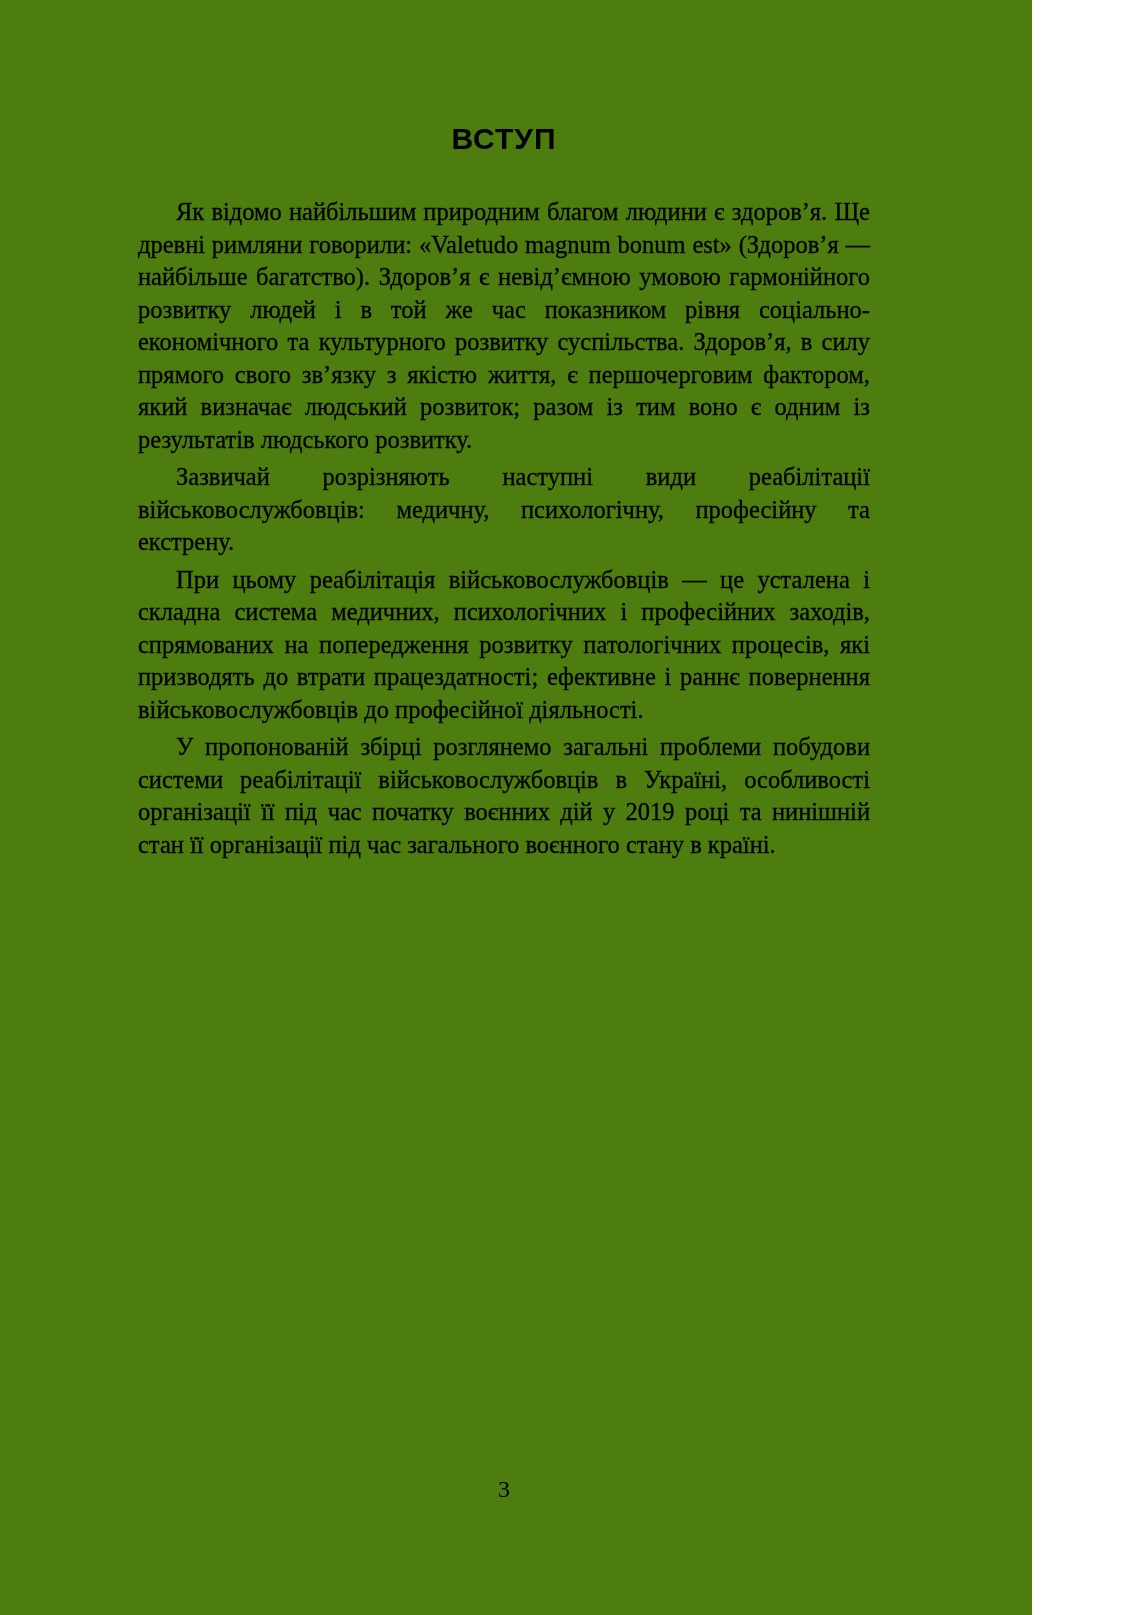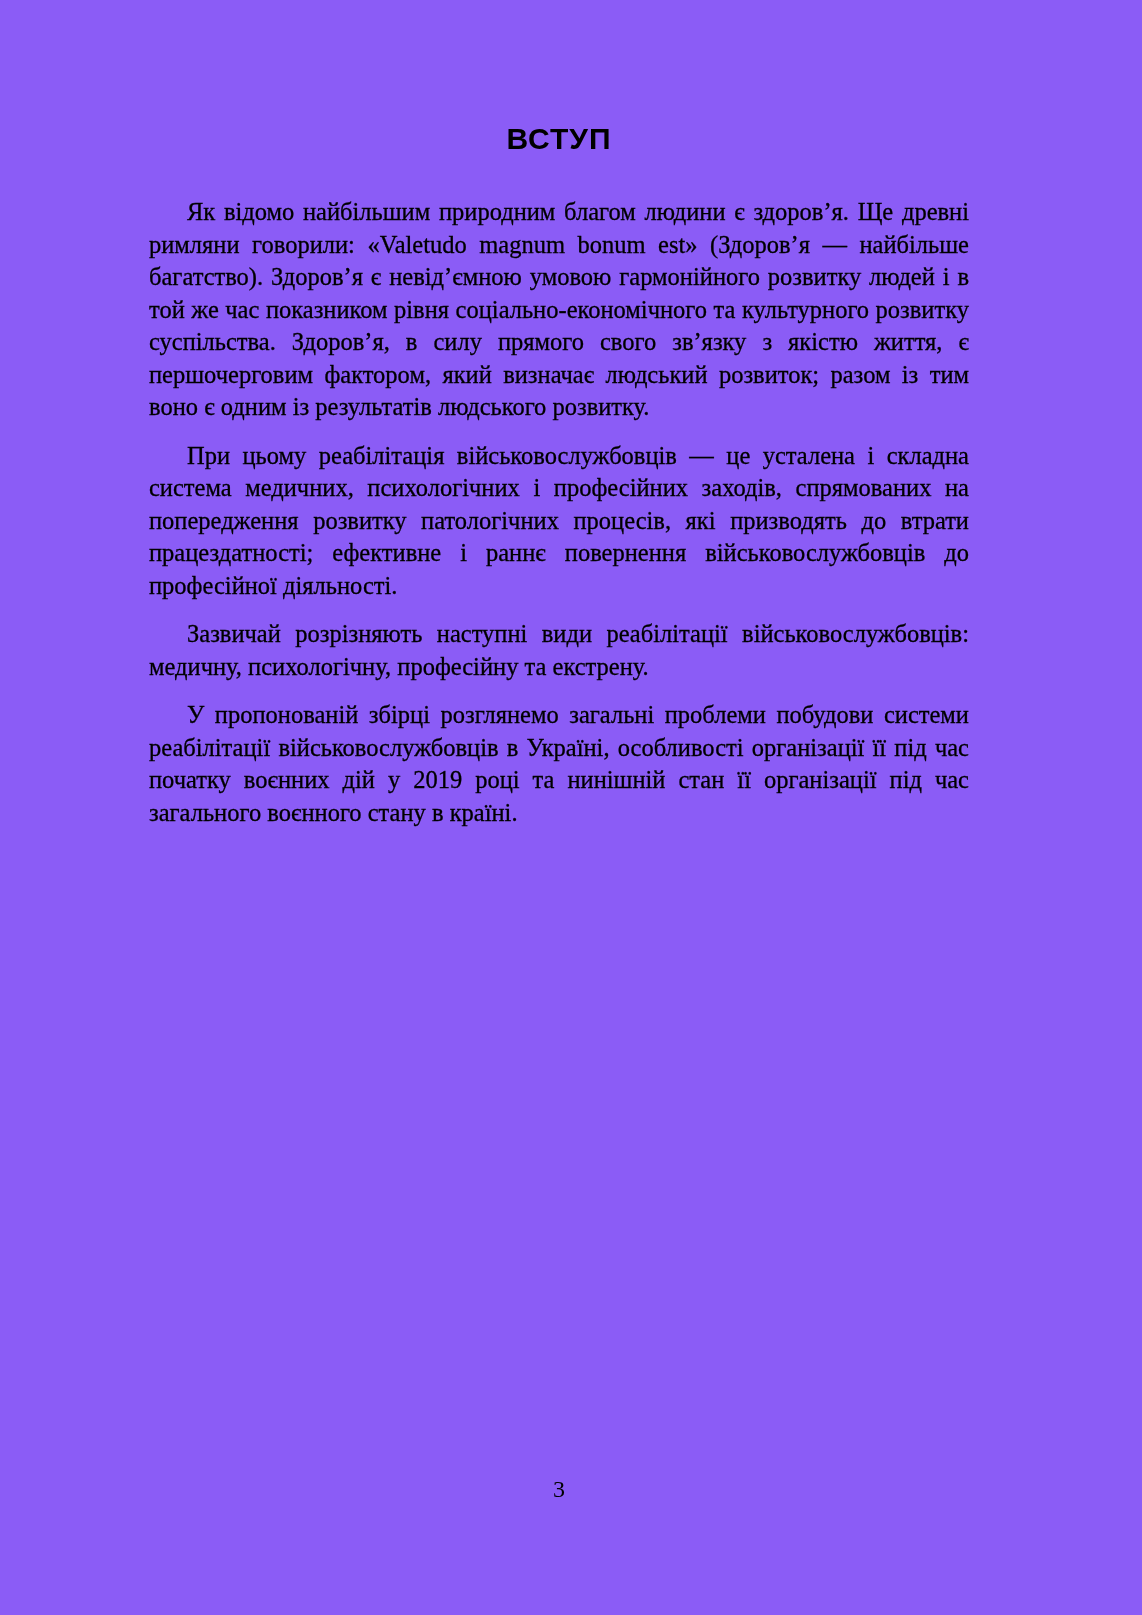--- a/index.html
+++ b/index.html
@@ -5,40 +5,40 @@
   html, body {
     margin: 0;
     padding: 0;
     background: #ffffff;
   }
   body {
     width: 1142px;
   }
   .page {
     position: relative;
-    width: 1142px;
+    width: 1032px;
     height: 1615px;
     box-sizing: border-box;
-    background: #8b5cf6;
+    background: #4d7c0f;
     color: #000000;
     padding: 122px 157px 0 133px;
     font-family: "Liberation Serif", "DejaVu Serif", serif;
     overflow: hidden;
   }
   .title {
     font-family: "Liberation Sans", "DejaVu Sans", sans-serif;
     font-weight: bold;
     font-size: 30px;
     line-height: 34px;
     letter-spacing: 1px;
     text-align: center;
     margin: 0 0 40px 0;
   }
   .body-text p.para {
-    margin: 16px;
+    margin: 5px;
     font-size: 24.5px;
     line-height: 32.5px;
     text-align: justify;
     text-indent: 38px;
     font-weight: normal;
     -webkit-text-stroke: 0.3px;
   }
   .footer {
     position: absolute;
     bottom: 112px;
@@ -51,20 +51,20 @@
 </style>
 </head>
 <body>
 
 <div class="page">
 
   <h1 class="title">ВСТУП</h1>
 
   <div class="body-text">
     <p class="para">Як відомо найбільшим природним благом людини є здоров’я. Ще древні римляни говорили: «Valetudo magnum bonum est» (Здоров’я — найбільше багатство). Здоров’я є невід’ємною умовою гармонійного розвитку людей і в той же час показником рівня соціально-економічного та культурного розвитку суспільства. Здоров’я, в силу прямого свого зв’язку з якістю життя, є першочерговим фактором, який визначає людський розвиток; разом із тим воно є одним із результатів людського розвитку.</p>
+    <p class="para">Зазвичай розрізняють наступні види реабілітації військовослужбовців: медичну, психологічну, професійну та екстрену.</p>
     <p class="para">При цьому реабілітація військовослужбовців — це усталена і складна система медичних, психологічних і професійних заходів, спрямованих на попередження розвитку патологічних процесів, які призводять до втрати працездатності; ефективне і раннє повернення військовослужбовців до професійної діяльності.</p>
-    <p class="para">Зазвичай розрізняють наступні види реабілітації військовослужбовців: медичну, психологічну, професійну та екстрену.</p>
     <p class="para">У пропонованій збірці розглянемо загальні проблеми побудови системи реабілітації військовослужбовців в Україні, особливості організації її під час початку воєнних дій у 2019 році та нинішній стан її організації під час загального воєнного стану в країні.</p>
   </div>
 
   <div class="footer">3</div>
 
 </div>
 
 </body></html>

